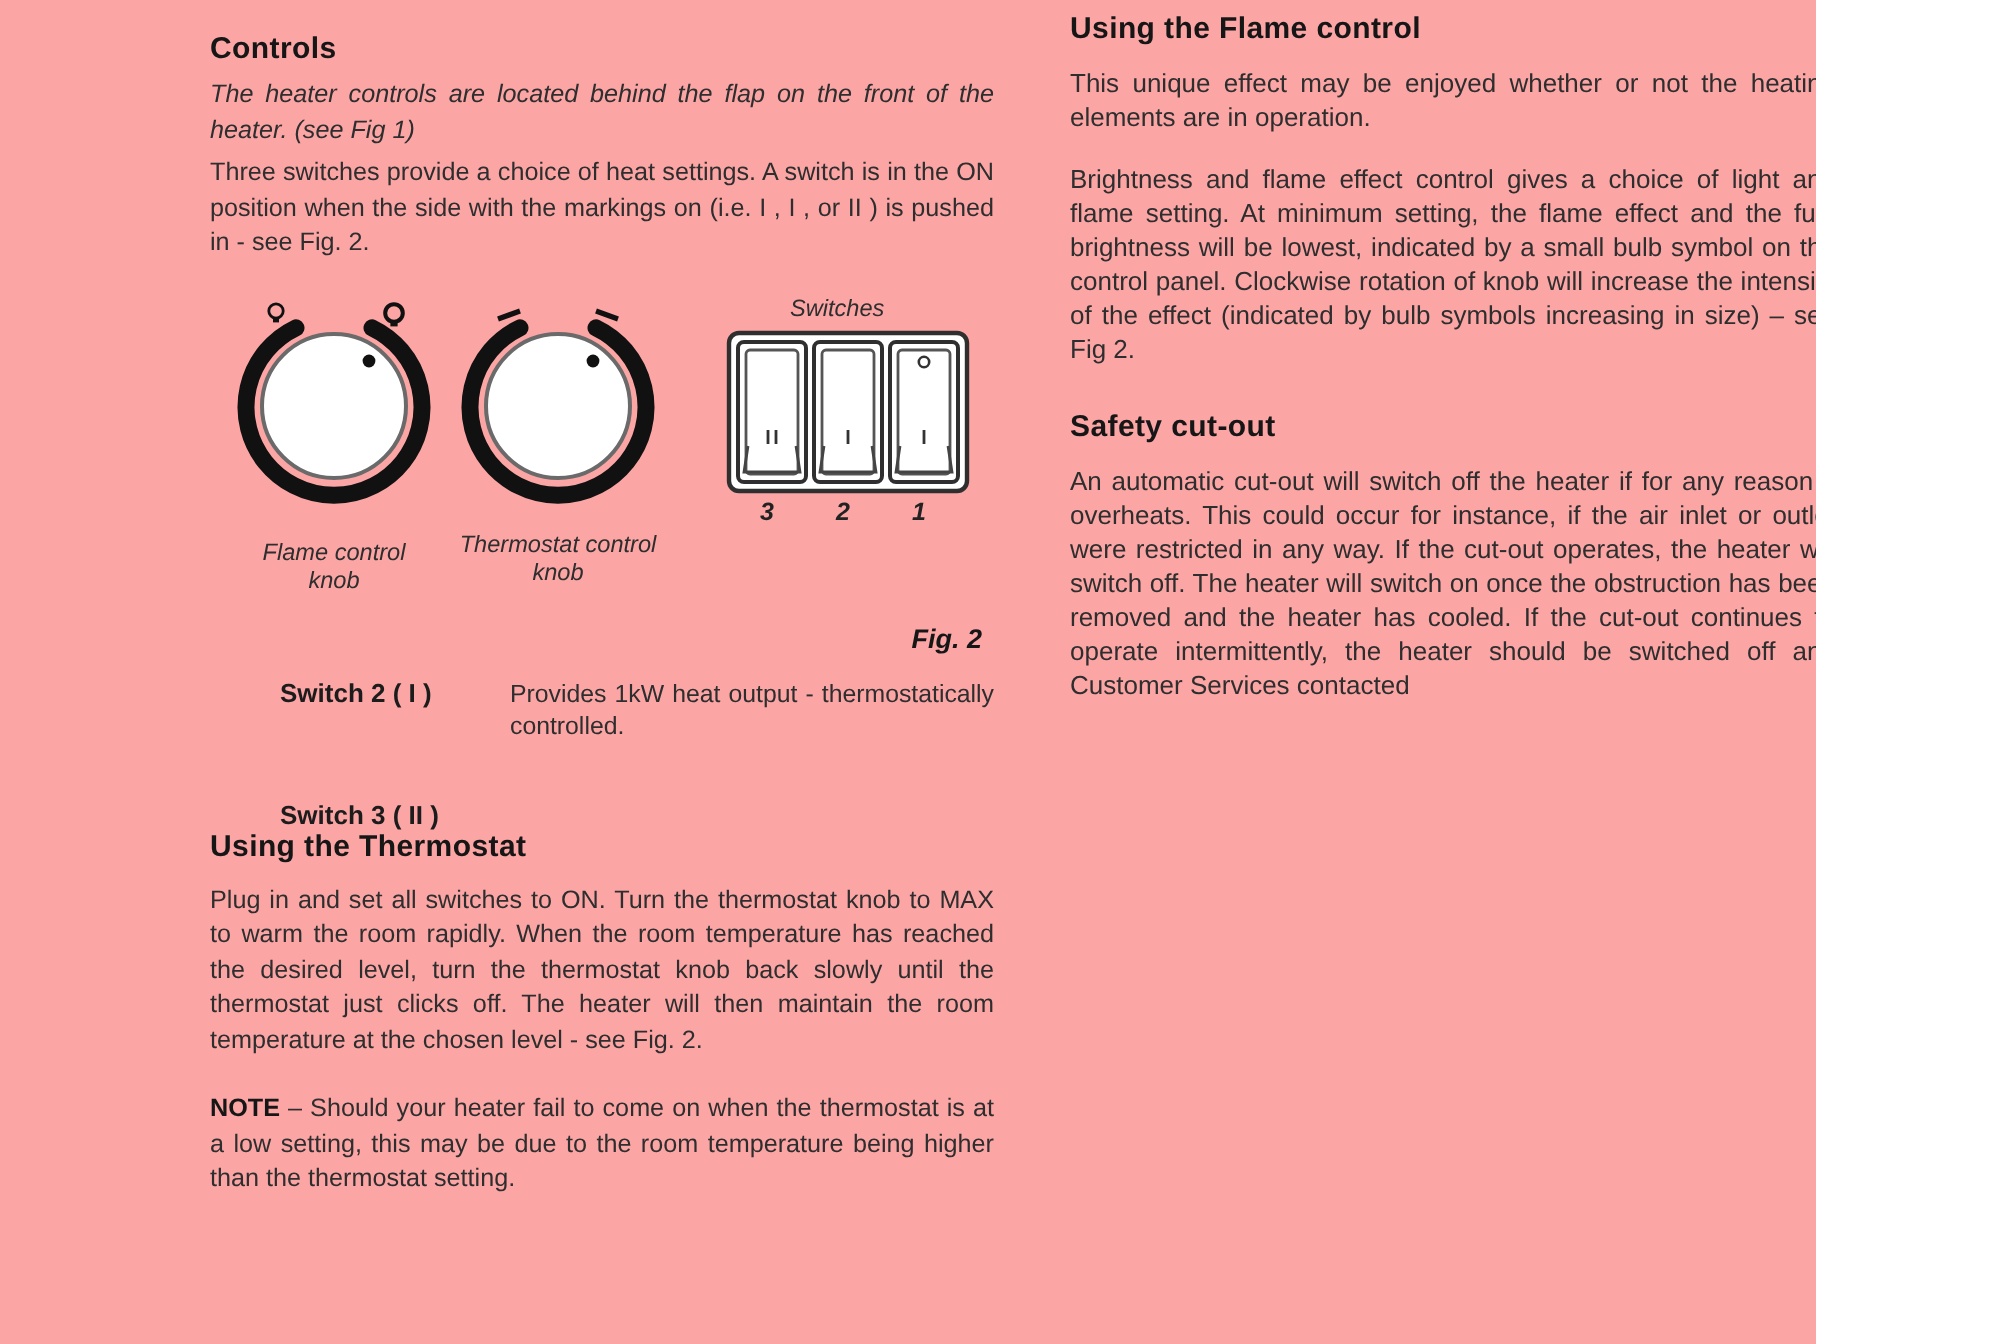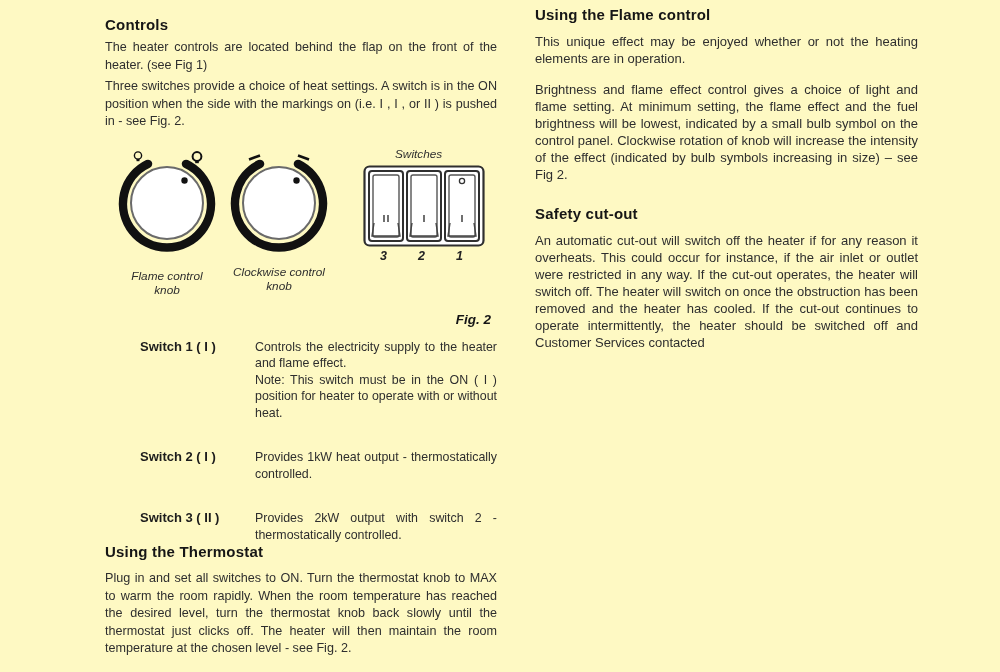--- a/index.html
+++ b/index.html
@@ -1,27 +1,27 @@
 <!DOCTYPE html>
 <html><head>
 <meta charset="utf-8">
 <style>
   * { margin:0; padding:0; box-sizing:border-box; }
   html,body { width:1000px; height:672px; background:#ffffff; }
   body { font-family:"Liberation Sans", sans-serif; color:#2b2b2b; }
-  .page { position:relative; width:1000px; height:672px; background:#fef9c3; overflow:hidden; }
+  .page { position:relative; width:908px; height:672px; background:#fca5a5; overflow:hidden; }
 
   .col-left  { position:absolute; left:105px; top:16px;  width:392px; }
   .col-right { position:absolute; left:535px; top:6px;   width:383px; }
 
   h2.sec { font-size:15px; font-weight:bold; color:#161616; letter-spacing:.2px; }
   p.body { font-size:12.6px; line-height:17.5px; text-align:justify; color:#2e2e2e; }
 
   .col-left  h2.sec { margin-top:0; }
-  .mt6  { margin-top:6px; }
+  .mt6  { margin-top:6px;font-style:italic; }
   .mt4  { margin-top:4px; }
   .mt10 { margin-top:10px; }
   .mt14 { margin-top:14px; }
   .mt16 { margin-top:28px; }
   .mt18 { margin-top:18px; }
 
   
   .figure { position:relative; width:392px; height:162px; margin-top:16px;font-style:italic; }
   .knob-svg { position:absolute; }
   .fig-label { position:absolute; font-size:11.8px; line-height:14px; text-align:center; color:#2e2e2e; }
@@ -102,39 +102,33 @@
       </svg>
 
       <div class="switches-label" style="left:290px; top:0px;">Switches</div>
 
       <div class="sw-num" style="left:275px; top:102px;">3</div>
       <div class="sw-num" style="left:313px; top:102px;">2</div>
       <div class="sw-num" style="left:351px; top:102px;">1</div>
 
       <div class="fig-label" style="left:12px; top:122px; width:100px; white-space:pre-line;">Flame control
 knob</div>
-      <div class="fig-label" style="left:118px; top:118px; width:112px; white-space:pre-line;">Clockwise control
+      <div class="fig-label" style="left:118px; top:118px; width:112px; white-space:pre-line;">Thermostat control
 knob</div>
 
       <div class="fig-caption">Fig. 2</div>
     </div>
 
     <div class="switch-list">
-      <div class="sw-row">
-        <div class="sw-label">Switch 1 ( I )</div>
-        <div class="sw-desc">Controls the electricity supply to the heater and flame effect.
-Note: This switch must be in the ON ( I ) position for heater to operate with or without heat.</div>
-      </div>
       <div class="sw-row mt16">
         <div class="sw-label">Switch 2 ( I )</div>
         <div class="sw-desc">Provides 1kW heat output - thermostatically controlled.</div>
       </div>
       <div class="sw-row mt16">
         <div class="sw-label">Switch 3 ( II )</div>
-        <div class="sw-desc">Provides 2kW output with switch 2 - thermostatically controlled.</div>
       </div>
     </div>
 
     <h2 class="sec mt18">Using the Thermostat</h2>
     <p class="body mt10">Plug in and set all switches to ON. Turn the thermostat knob to MAX to warm the room rapidly. When the room temperature has reached the desired level, turn the thermostat knob back slowly until the thermostat just clicks off. The heater will then maintain the room temperature at the chosen level - see Fig. 2.</p>
 
     <p class="note-line"><b>NOTE</b><span> – Should your heater fail to come on when the thermostat is at a low setting, this may be due to the room temperature being higher than the thermostat setting.</span></p>
   </div>
 
   <div class="col-right">

